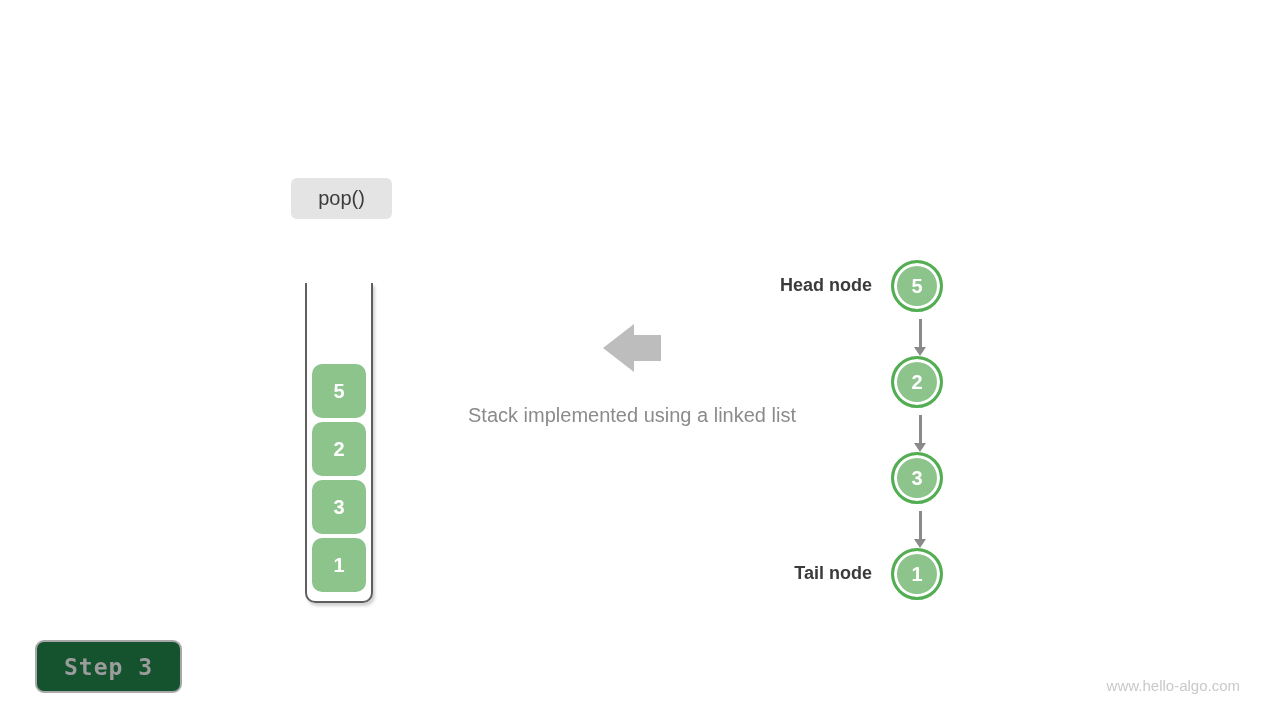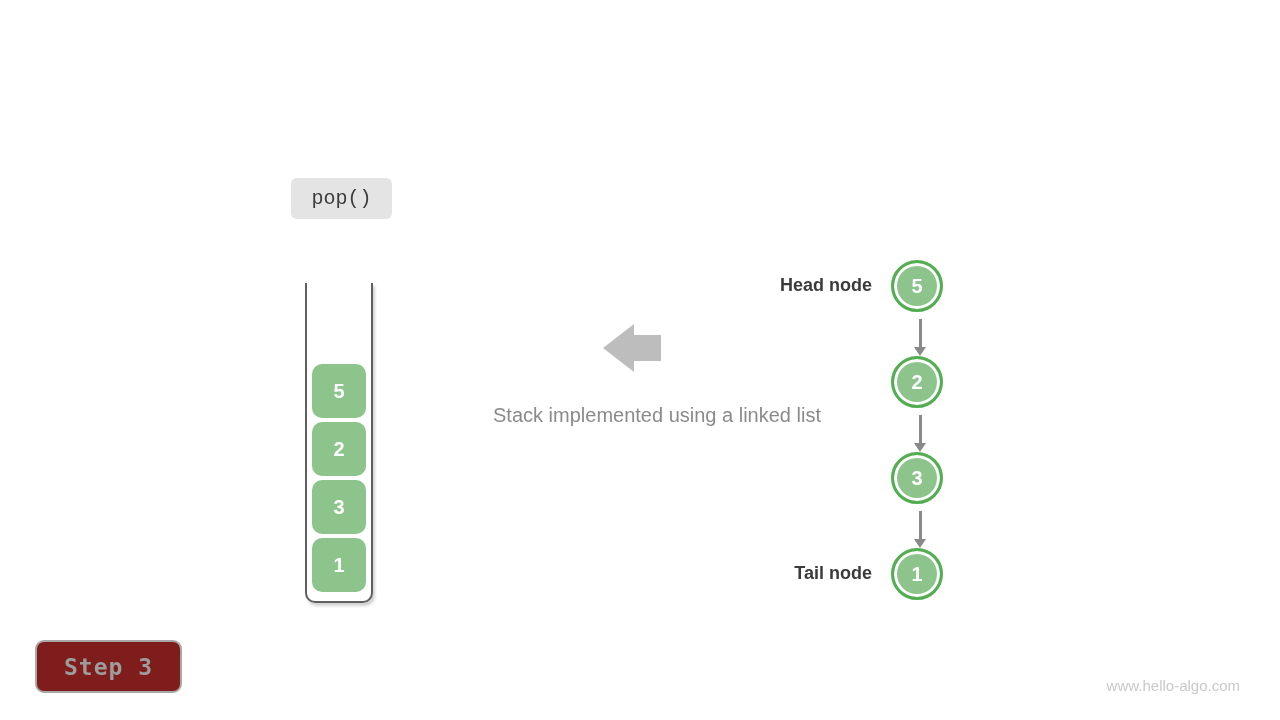--- a/index.html
+++ b/index.html
@@ -6,21 +6,21 @@
   html, body { width: 1280px; height: 720px; background: #ffffff; overflow: hidden; }
   body { font-family: "Liberation Sans", sans-serif; position: relative; }
 
   .canvas { position: absolute; left: 0; top: 0; width: 1280px; height: 720px; }
 
   
   .op-label {
     position: absolute; left: 291px; top: 178px; width: 101px; height: 41px;
     background: #e4e4e4; border-radius: 6px;
     display: flex; align-items: center; justify-content: center;
-    font-family: Liberation Mono, monospace; font-size: 20px; color: #3c3c3c;
+    font-family: Liberation Sans, sans-serif; font-size: 20px; color: #3c3c3c;
   }
   .desc-label {
     position: absolute; left: 963px; top: 182px; width: 284px; height: 43px;
     background: #e4e4e4; border-radius: 8px;
     display: flex; align-items: center; justify-content: center;
     font-size: 20px; color: #3c3c3c;
   }
 
   
   .stack-container {
@@ -35,21 +35,21 @@
     width: 54px; height: 54px; background: #8cc48c; border-radius: 10px;
     display: flex; align-items: center; justify-content: center;
     color: #ffffff; font-size: 20px; font-weight: bold;
   }
 
   
   .block-arrow { position: absolute; left: 603px; top: 324px; }
 
   
   .caption {
-    position: absolute; left: 337px; top: 404px; width: 640px;
+    position: absolute; left: 312px; top: 404px; width: 640px;
     text-align: center; font-size: 20px; color: #8b8b8b;
   }
 
   
   .ll-node {
     position: absolute; left: 891px; width: 52px; height: 52px;
     background: #8cc48c; border: 3px solid #53ae53; border-radius: 50%;
     box-shadow: inset 0 0 0 3px #ffffff;
     display: flex; align-items: center; justify-content: center;
     color: #ffffff; font-size: 20px; font-weight: bold;
@@ -61,21 +61,21 @@
   }
 
   .side-label {
     position: absolute; right: 408px; width: 200px; text-align: right;
     font-size: 18px; font-weight: bold; color: #3b3b3b;
   }
 
   
   .step-box {
     position: absolute; left: 35px; top: 640px; width: 147px; height: 53px;
-    background: #7f1d1d; border: 2px solid #a8a8a8; border-radius: 9px;
+    background: #14532d; border: 2px solid #a8a8a8; border-radius: 9px;
     display: flex; align-items: center; justify-content: center;
     font-family: "DejaVu Sans Mono", monospace; font-size: 23px; font-weight: bold;
     color: #9c9c9c; letter-spacing: 1px;
   }
 
   
   .watermark {
     position: absolute; right: 40px; top: 677px;
     font-family: Liberation Sans, sans-serif; font-size: 15px; color: #c9c9c9;
   }

